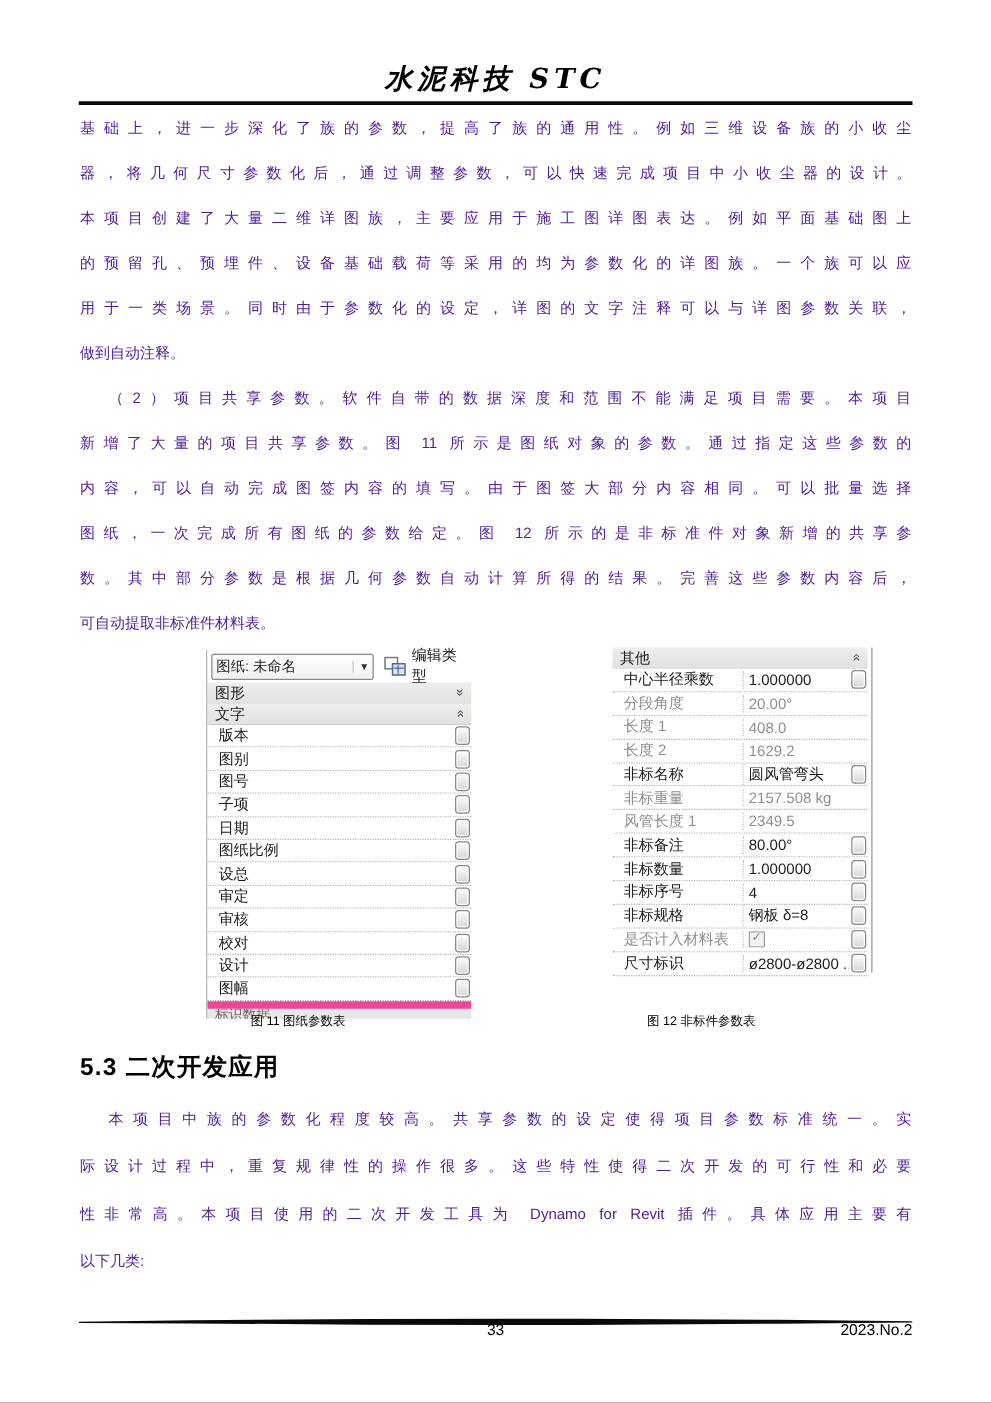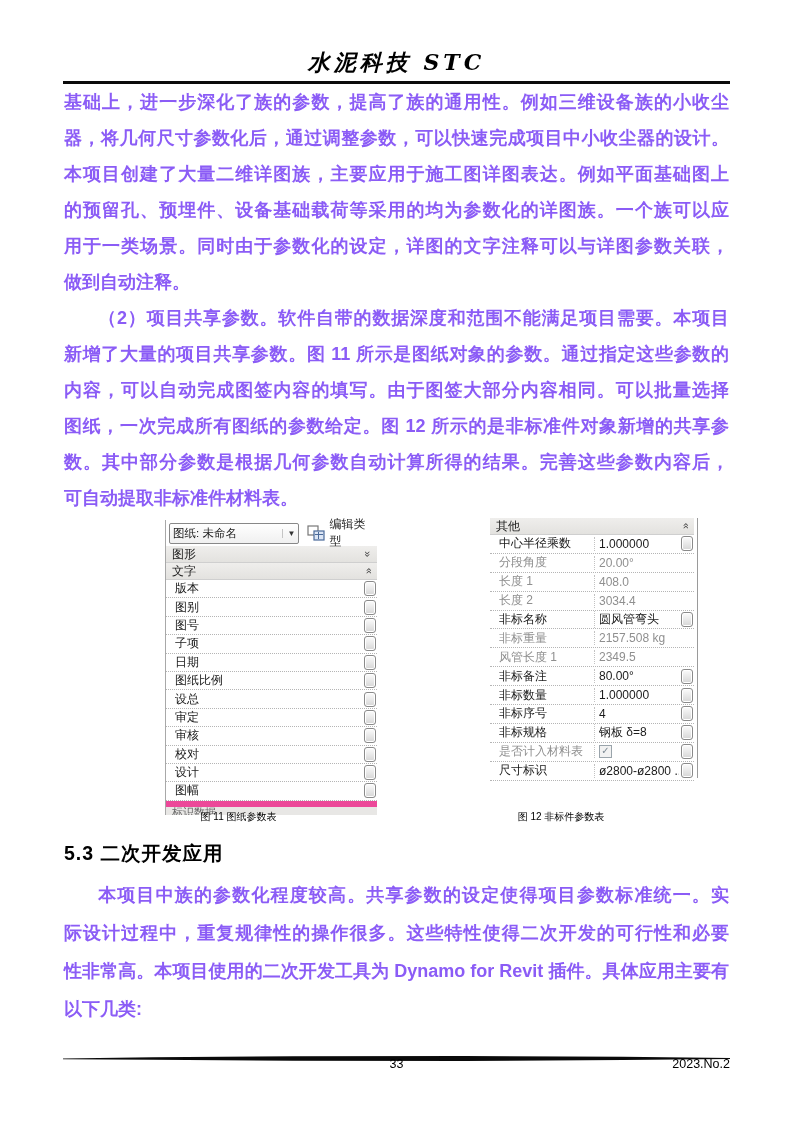--- a/index.html
+++ b/index.html
@@ -6,21 +6,21 @@
   .page{position:relative;width:793px;height:1122px;background:#ffffff;margin:0 auto;
         font-family:"Liberation Sans","DejaVu Sans",sans-serif;color:#000;overflow:hidden;}
 
   
   .hdr-title{position:absolute;top:48px;left:0;right:0;text-align:center;
              font-family:"DejaVu Serif","Liberation Serif",serif;font-style:italic;font-weight:bold;
              font-size:22px;letter-spacing:4px;}
   .hdr-rule{position:absolute;left:63px;width:667px;top:81px;height:2.5px;background:#0a0a0a;}
 
   
-  .textblock{position:absolute;left:64px;width:665px;font-size:18px;color:#8b5cf6;font-weight:bold;}
+  .textblock{position:absolute;left:64px;width:665px;font-size:12px;color:#4c1d95;}
   #block1{top:84px;line-height:36px;}
   #block2{top:876px;line-height:38px;}
   .bodyline{text-align:justify;text-align-last:justify;white-space:nowrap0;}
   .bodyline.last{text-align-last:left;}
   .bodyline.ind{text-indent:1.9em;}
 
   .sec-heading{position:absolute;left:64px;top:840px;font-size:19.5px;font-weight:bold;letter-spacing:1px;}
 
   
   .caption{position:absolute;top:810px;text-align:center;font-size:10px;}
@@ -225,21 +225,21 @@
             <span class="pval gray">20.00°</span>
             <span class="btncol"></span>
           </div>
           <div class="prow">
             <span class="plabel gray">长度 1</span>
             <span class="pval gray">408.0</span>
             <span class="btncol"></span>
           </div>
           <div class="prow">
             <span class="plabel gray">长度 2</span>
-            <span class="pval gray">3034.4</span>
+            <span class="pval gray">1629.2</span>
             <span class="btncol"></span>
           </div>
           <div class="prow">
             <span class="plabel">非标名称</span>
             <span class="pval">圆风管弯头</span>
             <span class="btncol">
               <span class="pbtn"></span>
             </span>
           </div>
           <div class="prow">

